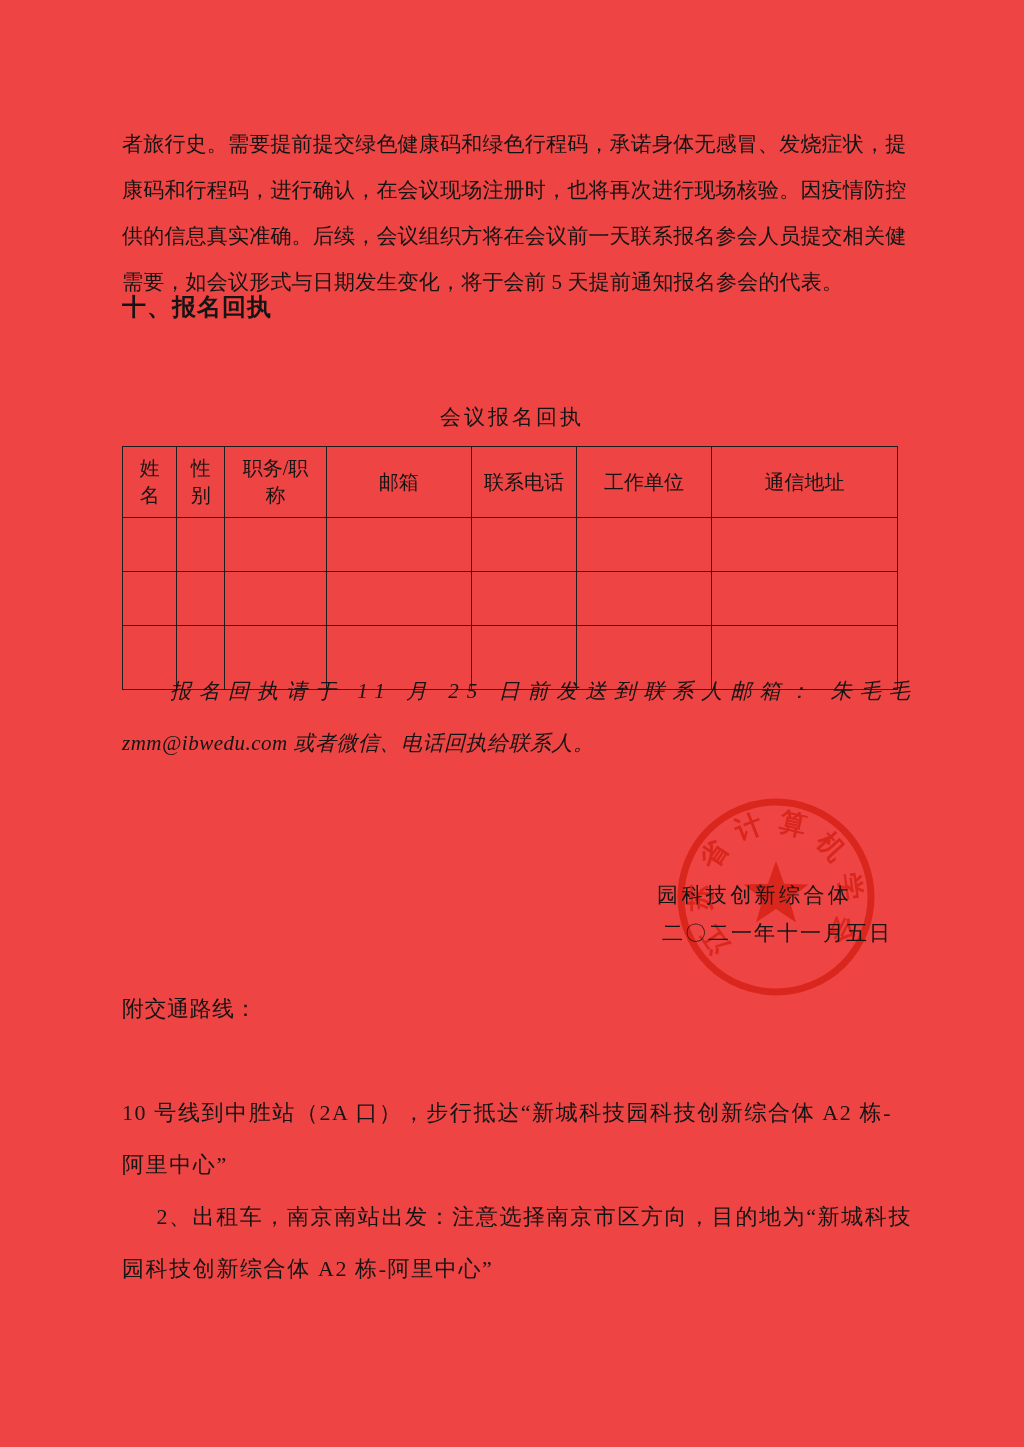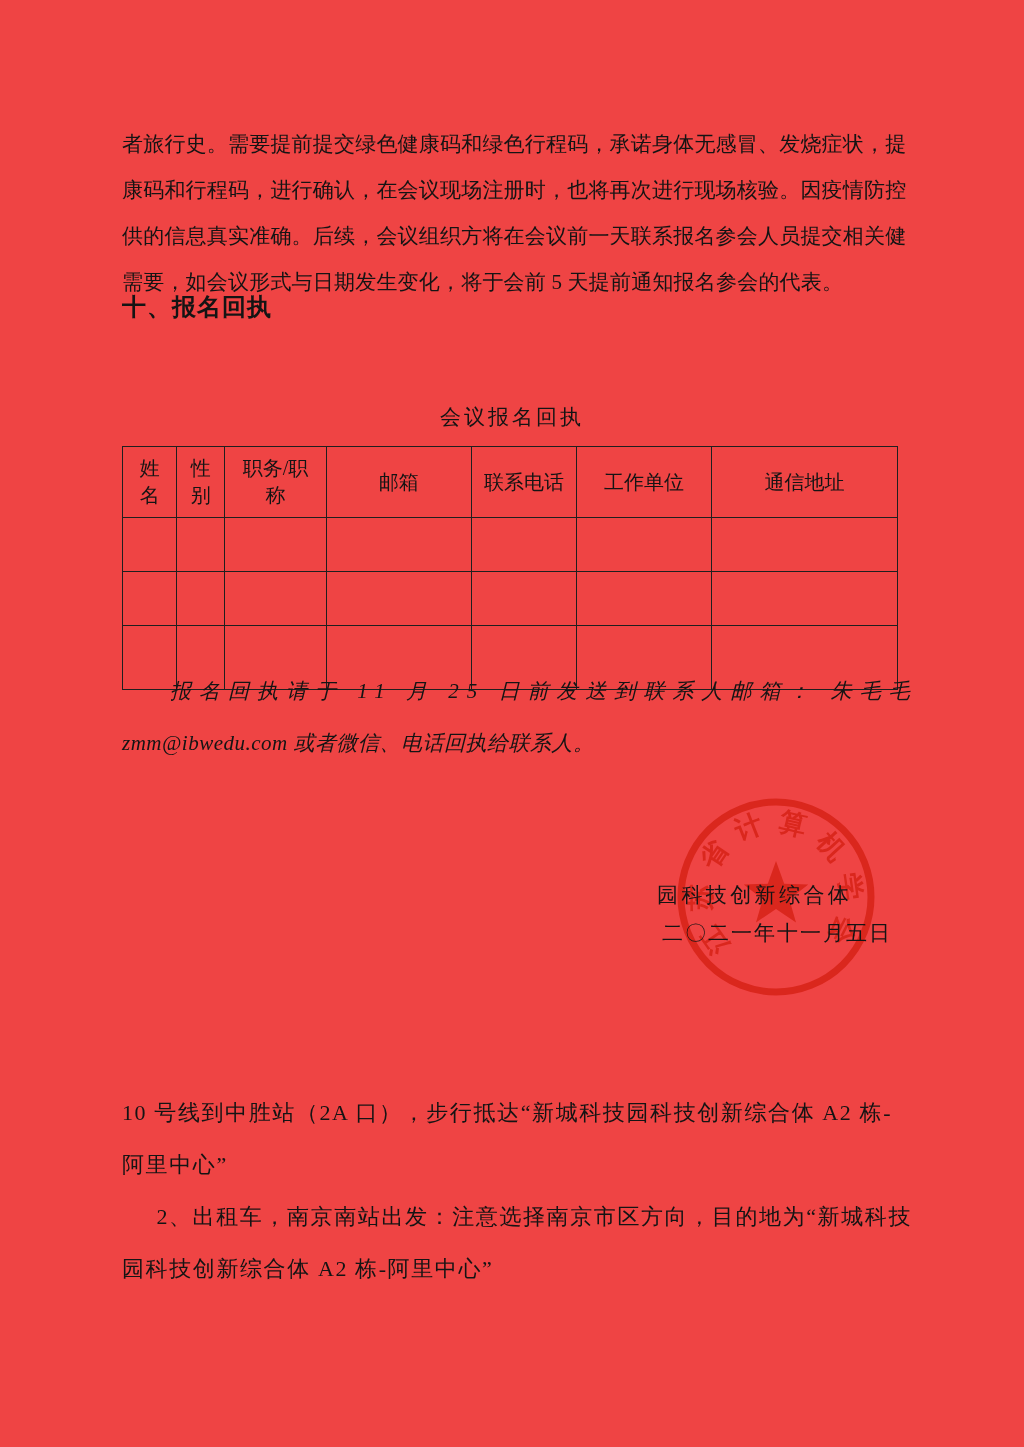--- a/index.html
+++ b/index.html
@@ -147,18 +147,19 @@
       <text x="110" y="44" text-anchor="middle" transform="rotate(-21.5 110 110)" fill="#d9251b" font-size="27" font-weight="bold">计</text>
       <text x="110" y="44" text-anchor="middle" transform="rotate(13 110 110)" fill="#d9251b" font-size="27" font-weight="bold">算</text>
       <text x="110" y="44" text-anchor="middle" transform="rotate(47.5 110 110)" fill="#d9251b" font-size="27" font-weight="bold">机</text>
       <text x="110" y="44" text-anchor="middle" transform="rotate(82 110 110)" fill="#d9251b" font-size="27" font-weight="bold">学</text>
       <text x="110" y="44" text-anchor="middle" transform="rotate(116.5 110 110)" fill="#d9251b" font-size="27" font-weight="bold">会</text>
     </svg>
 
   <div class="sig-org">园科技创新综合体</div>
   <div class="sig-date">二〇二一年十一月五日</div>
 
+  <div class="dir-line dir-heading">附交通路线：</div>
   <div class="dir-line dl2">10 号线到中胜站（2A 口），步行抵达“新城科技园科技创新综合体 A2 栋-</div>
   <div class="dir-line dl3">阿里中心”</div>
   <div class="dir-line dl4">2、出租车，南京南站出发：注意选择南京市区方向，目的地为“新城科技</div>
   <div class="dir-line dl5">园科技创新综合体 A2 栋-阿里中心”</div>
 
 </div>
 
 </body></html>

